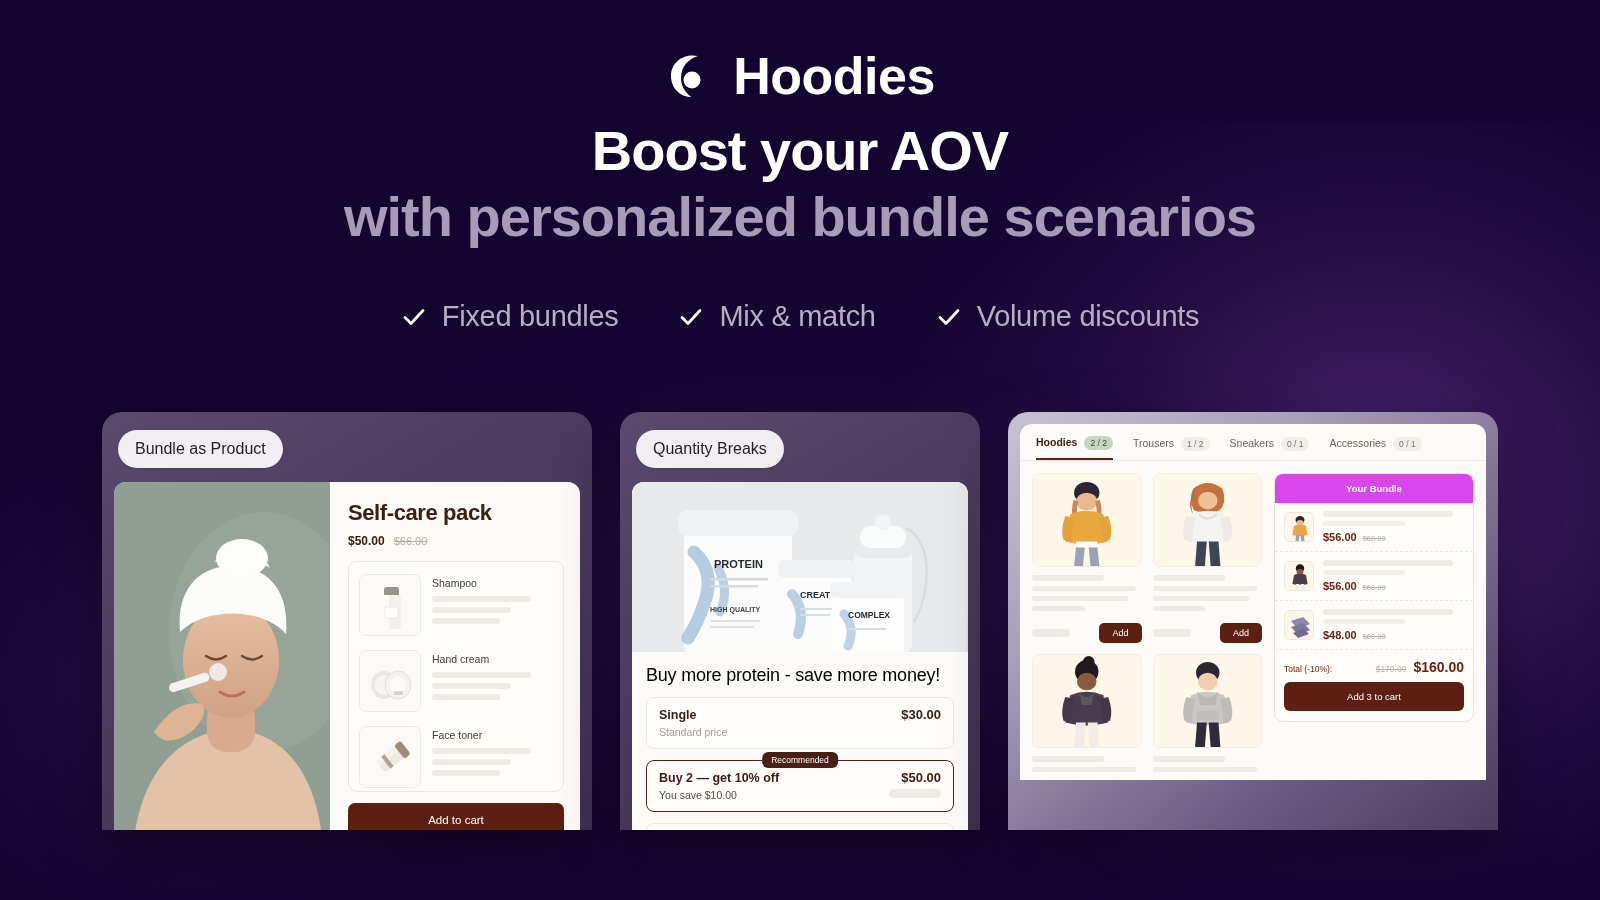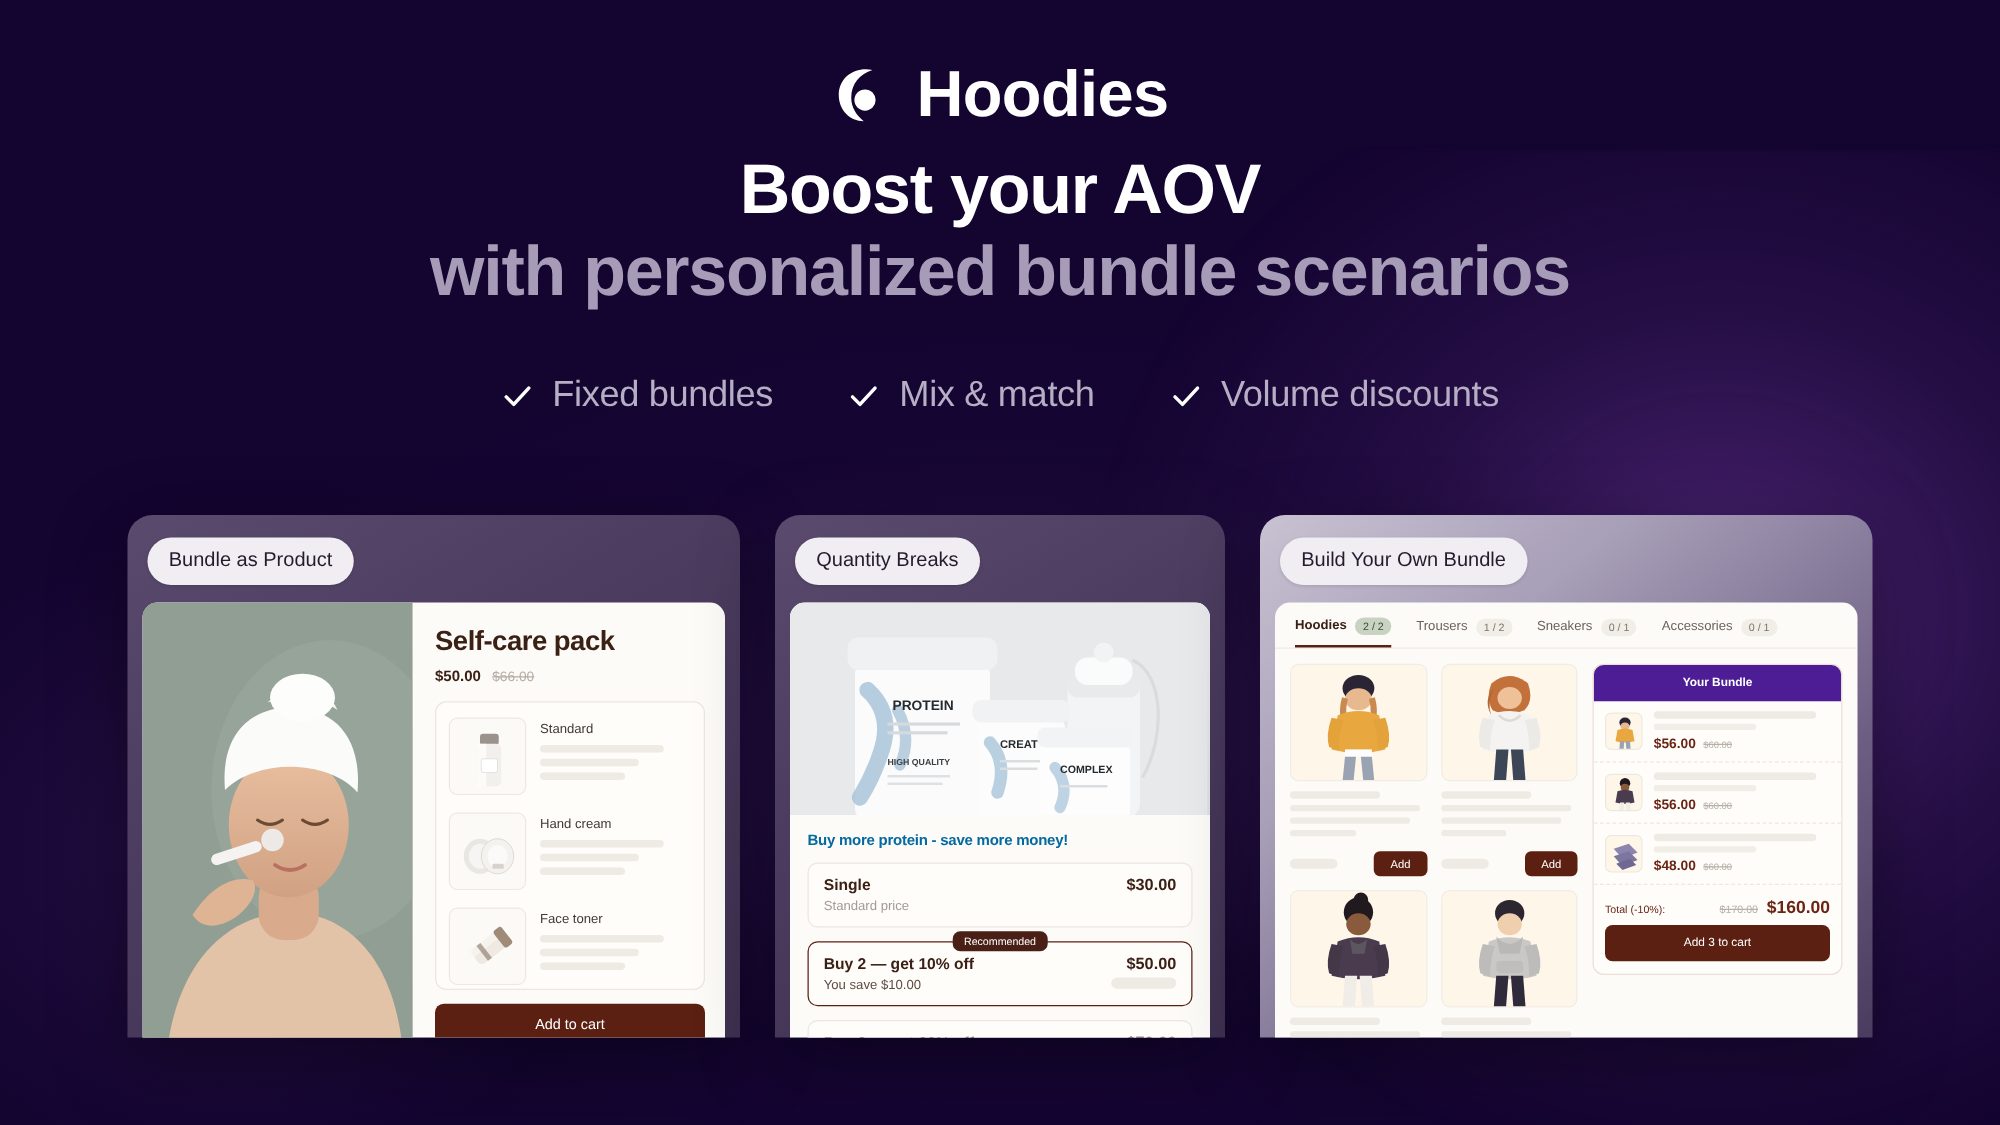--- a/index.html
+++ b/index.html
@@ -144,21 +144,21 @@
     font-family: inherit;
   }
 
   
   .c2-hero {
     height: 170px;
     background: linear-gradient(175deg, #ebeced 0%, #e3e5e7 60%, #dddfe2 100%);
     position: relative; overflow: hidden;
   }
   .c2-body { padding: 13px 14px 0 14px; }
-  .c2-title { font-size: 12px; font-weight: 700; color: #0369a1; letter-spacing: -0.2px; }
+  .c2-title { font-size: 18px; font-weight: 400; color: #000000; letter-spacing: -0.2px; }
   .tier {
     margin-top: 11px; border: 1px solid #ece7e0; border-radius: 8px;
     padding: 9px 12px 10px 12px; background: #fffdfa; position: relative;
   }
   .tier.active { border: 1.6px solid #5c2012; }
   .tier-top { display: flex; justify-content: space-between; align-items: baseline; }
   .tier-name { font-size: 12.5px; font-weight: 700; color: #3b2015; }
   .tier-price { font-size: 13px; font-weight: 700; color: #3b2015; }
   .tier-sub { font-size: 10.5px; color: #a39b94; margin-top: 4px; }
   .tier-sub.dark { color: #5c4b42; }
@@ -203,21 +203,21 @@
     background: #5c2012; color: #fff; border: none; cursor: pointer;
     font-size: 9px; padding: 5px 13px; border-radius: 5px; font-family: inherit;
   }
 
   .summary {
     width: 200px; flex: none;
     border: 1px solid #ecdfd7; border-radius: 9px;
     overflow: hidden; background: #fffdfa; align-self: flex-start;
   }
   .summary-head {
-    background: #4c1d95; color: #fff;
+    background: #d946ef; color: #fff;
     font-size: 9.5px; font-weight: 700; text-align: center; padding: 9px 0;
   }
   .sum-item { display: flex; gap: 9px; padding: 8px 9px; border-bottom: 1px dashed #efe6df; align-items: center; }
   .sum-thumb {
     width: 30px; height: 30px; flex: none;
     border: 1px solid #efe7dd; border-radius: 5px;
     background: #fdf6e9; position: relative; overflow: hidden;
   }
   .sum-txt { flex: 1; min-width: 0; }
   .sum-sk1 { height: 6px; width: 92%; border-radius: 3px; background: #eeeae4; margin-bottom: 4px; }
@@ -333,21 +333,21 @@
                 <div class="c1-thumb">
                   <svg viewBox="0 0 62 62" width="62" height="62">
                     <rect width="62" height="62" fill="#fcfaf6"></rect>
                     <rect x="24" y="12" width="15" height="9" rx="2.5" fill="#9a928b"></rect>
                     <rect x="22" y="20" width="19" height="34" rx="4" fill="#f2f0ec"></rect>
                     <rect x="22" y="20" width="7" height="34" fill="#ffffff" opacity="0.75"></rect>
                     <rect x="25" y="32" width="13" height="11" rx="1.5" fill="#ffffff" stroke="#ddd8d2" stroke-width="0.6"></rect>
                   </svg>
                 </div>
                 <div class="c1-itxt">
-                  <div class="c1-iname">Standard</div>
+                  <div class="c1-iname">Shampoo</div>
                   <div class="sk" style="width:82%"></div>
                   <div class="sk" style="width:65%"></div>
                   <div class="sk" style="width:56%"></div>
                 </div>
               </div>
 
               <div class="c1-item">
                 <div class="c1-thumb">
                   <svg viewBox="0 0 62 62" width="62" height="62">
                     <rect width="62" height="62" fill="#fcfaf6"></rect>
@@ -468,21 +468,20 @@
               <span class="tier-name">Buy 3 — get 20% off</span>
               <span class="tier-price">$70.00</span>
             </div>
 
           </div>
         </div>
       </div>
     </div>
 
     <div class="card-frame w3 lightframe">
-      <div class="pill">Build Your Own Bundle</div>
       <div class="panel">
 
         <div class="c3-tabs">
           <div class="c3-tab active">
             <span class="lbl">Hoodies</span>
             <span class="c3-badge done">2 / 2</span>
           </div>
           <div class="c3-tab">
             <span class="lbl">Trousers</span>
             <span class="c3-badge">1 / 2</span>

